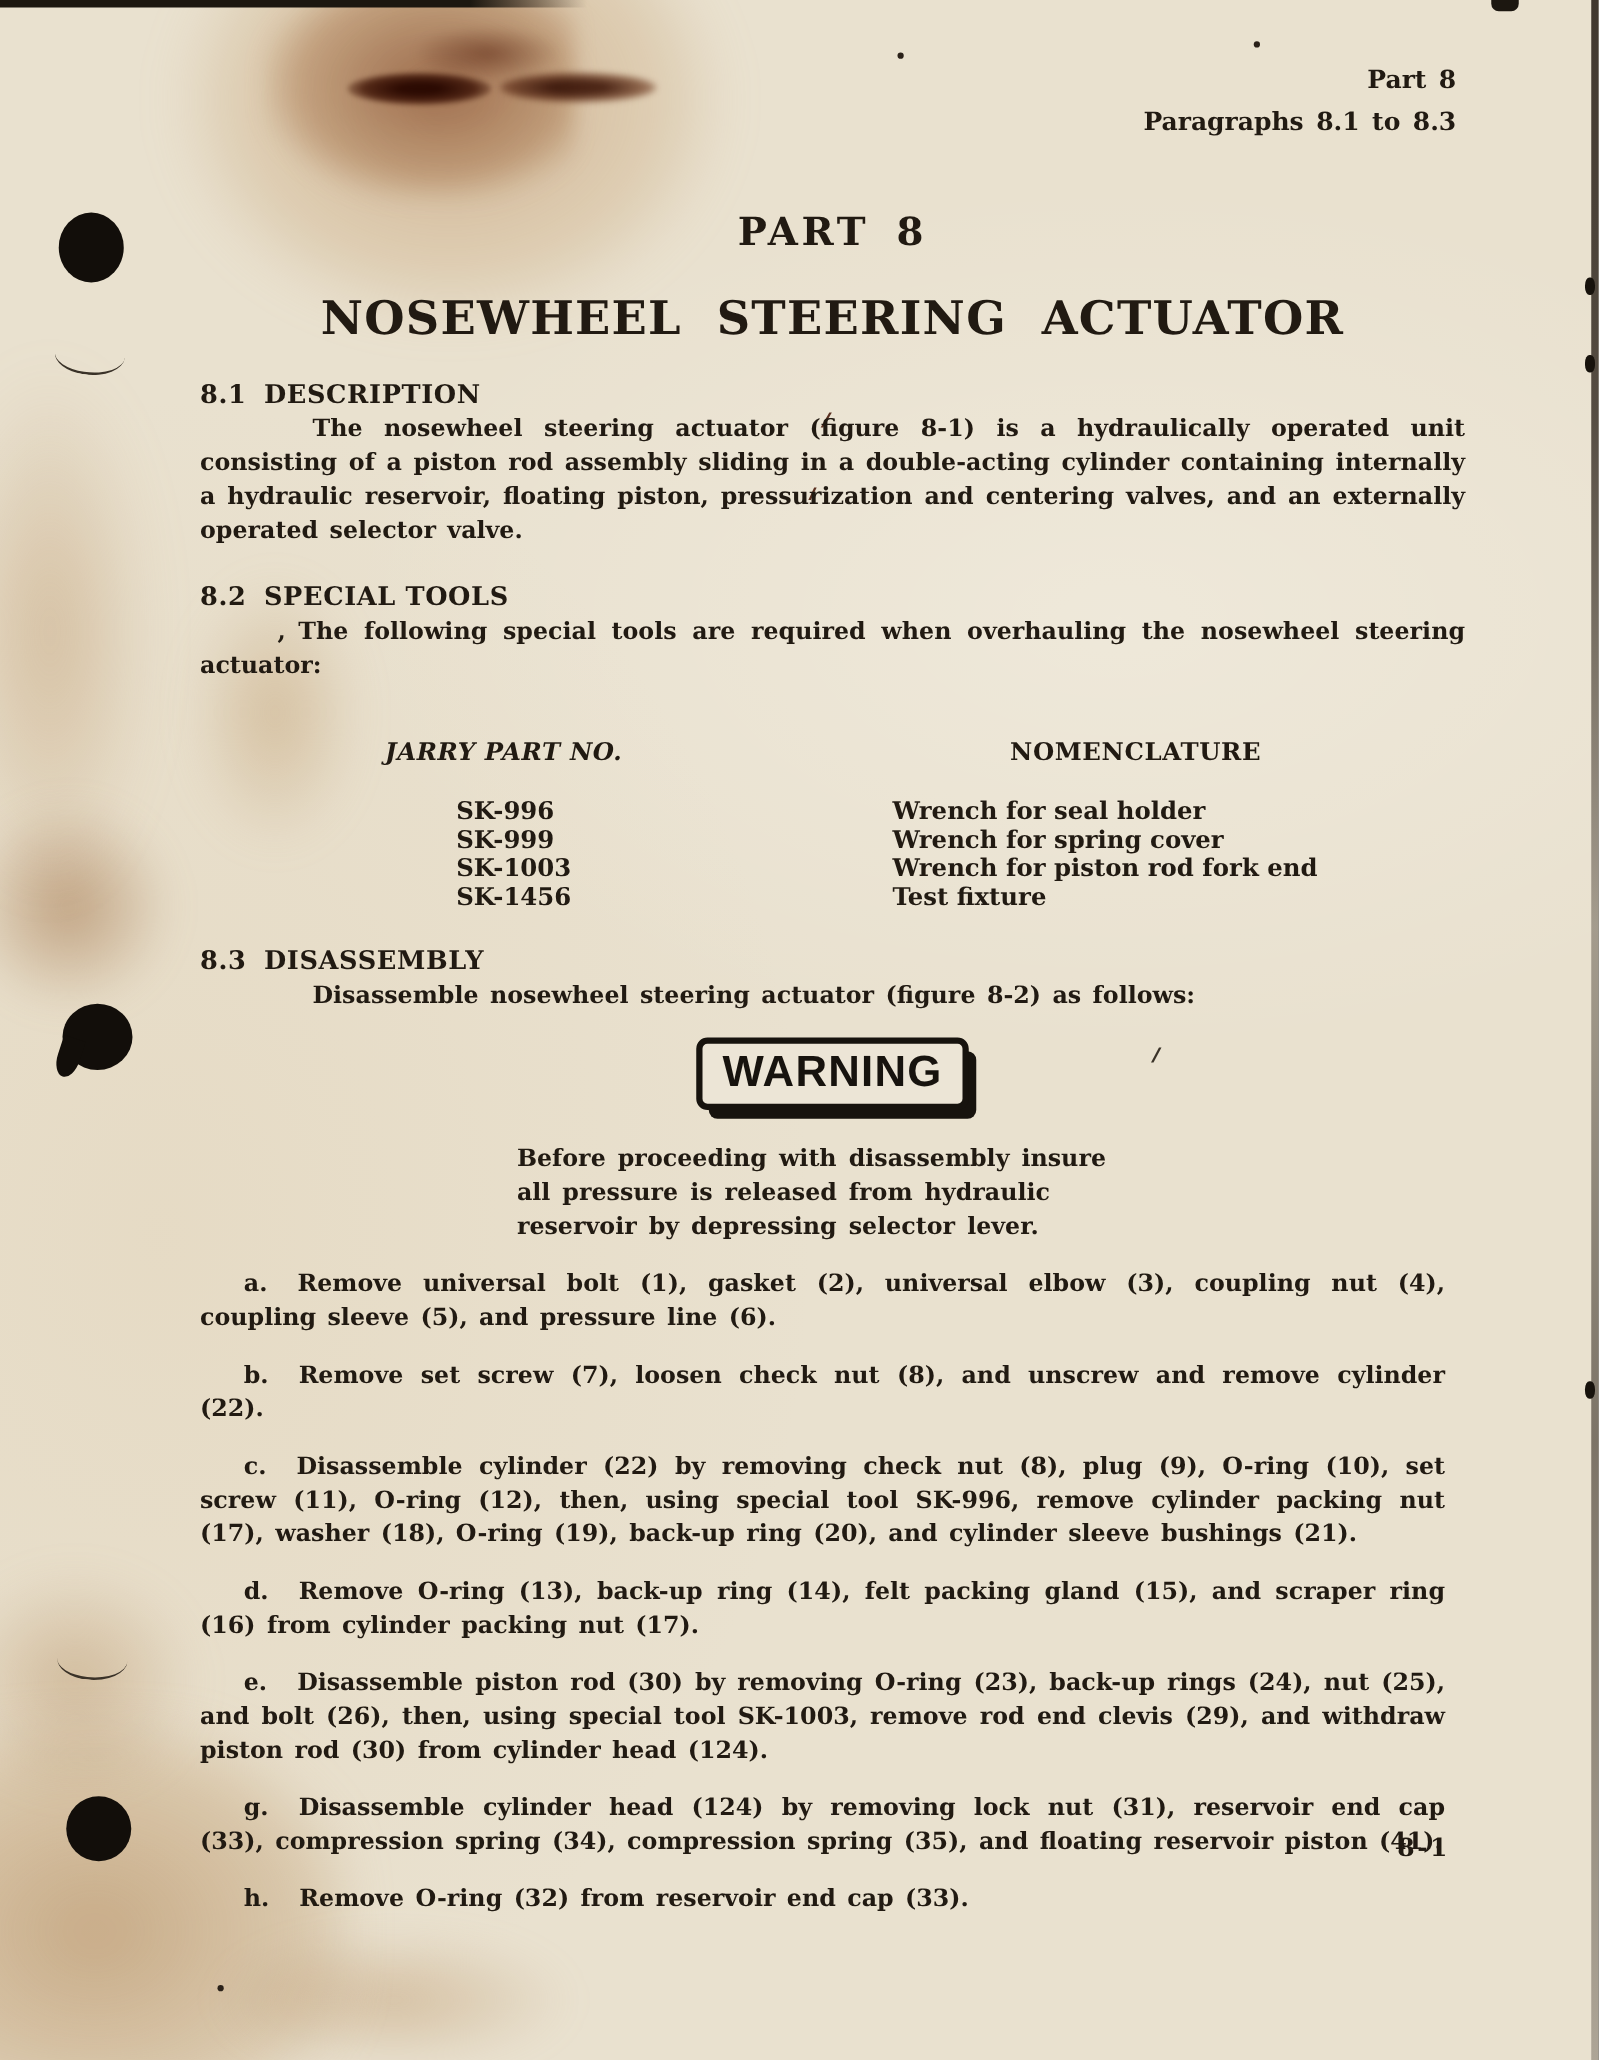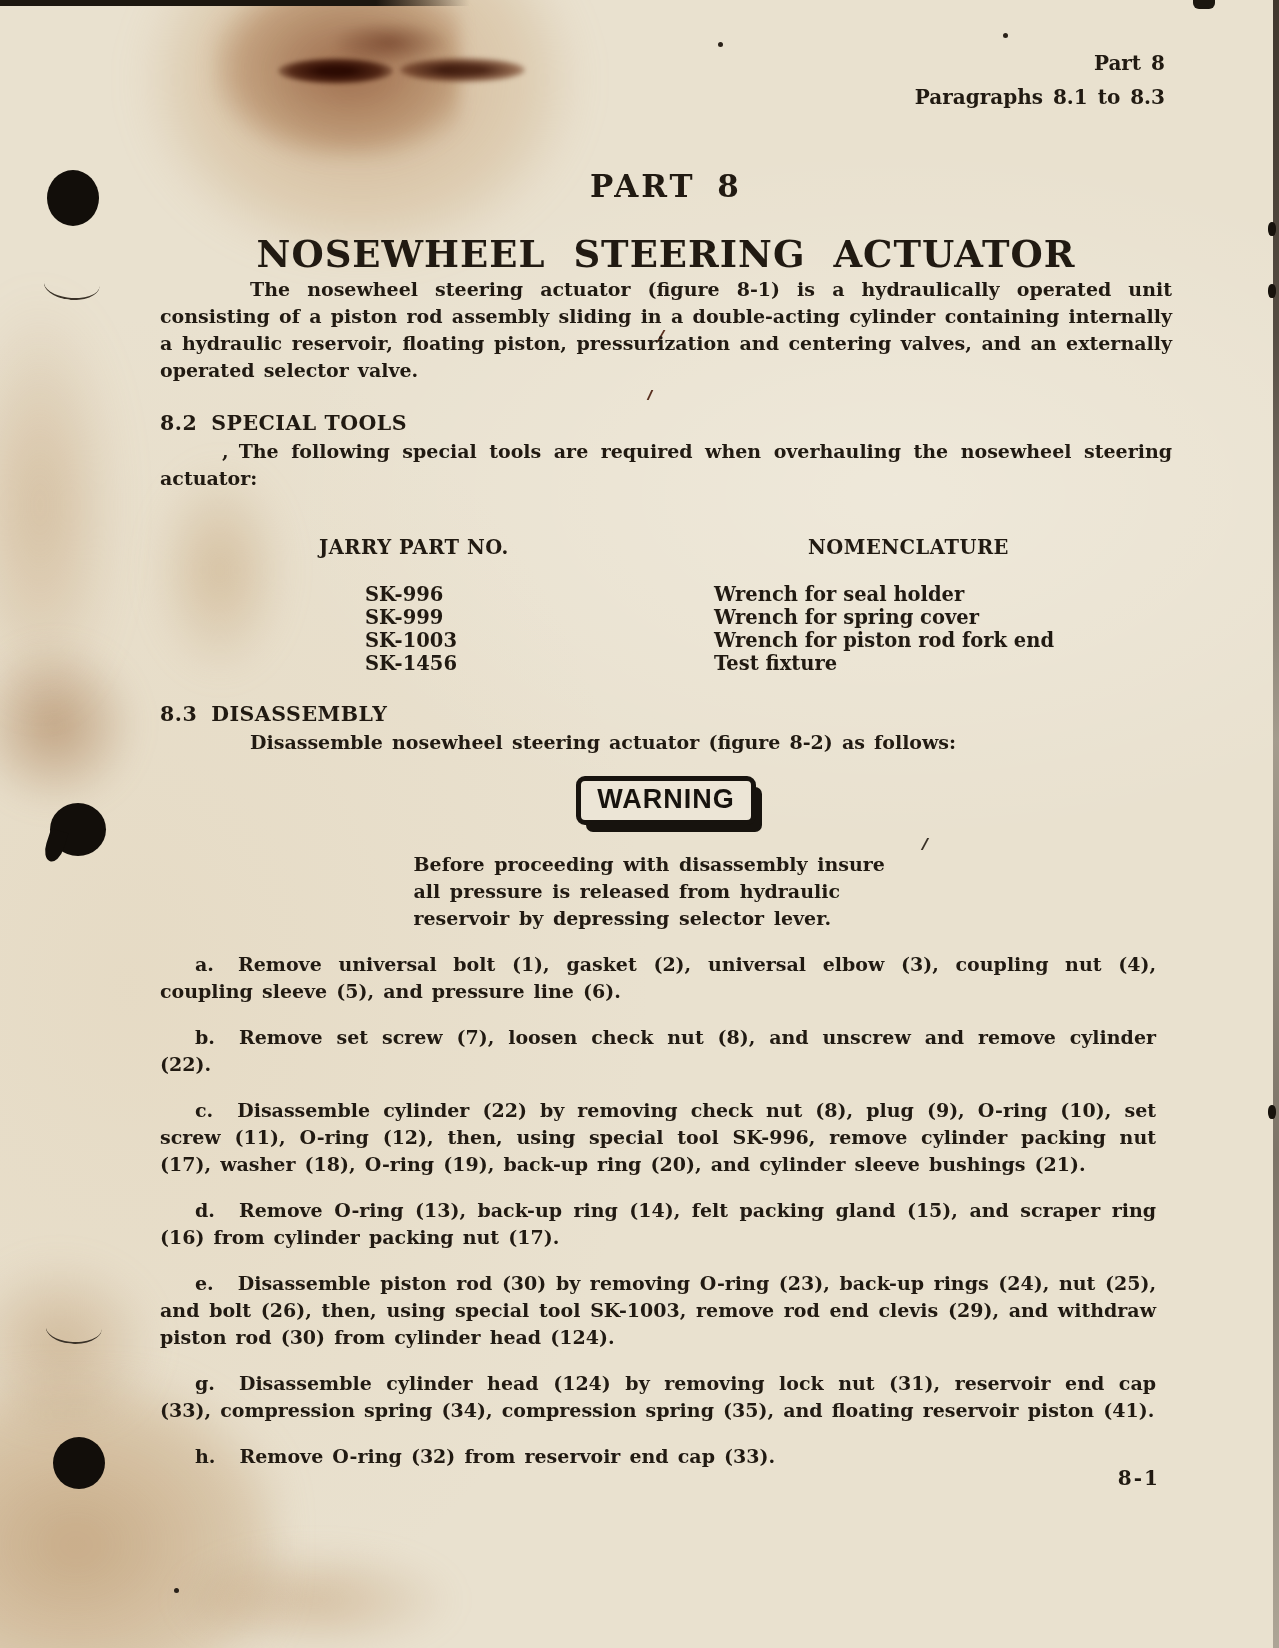--- a/index.html
+++ b/index.html
@@ -45,35 +45,35 @@
     font-weight: bold; font-size: 19px; line-height: 27px;
     text-align: justify; margin: 0; word-spacing: 2.5px;
   }
   .indent-lg { text-indent: 90px; }
   .indent-md { text-indent: 62px; }
   .stray { padding-right: 10px; }
   
   .tools { margin-top: 44px; font-weight: bold; font-size: 19.5px; }
   .t-row { position: relative; height: 23px; }
   .t-head { margin-bottom: 24px; }
-  .t-c1h { position: absolute; left: 159px; letter-spacing: .5px; }
+  .t-c1h { position: absolute; left: 148px; letter-spacing: .5px; font-style: italic; }
   .t-c2h { position: absolute; left: 648px; letter-spacing: .5px; }
   .t-c1 { position: absolute; left: 205px; }
   .t-c2 { position: absolute; left: 554px; }
   
   .warn-wrap { text-align: center; margin-top: 20px; }
   .warning-box {
     display: inline-block;
     border: 5px solid #17130e;
     border-radius: 9px;
     background: #ece5d6;
     padding: 3px 16px 5px 16px;
     box-shadow: 8px 9px 0 -2px #17130e;
     font-family: "Liberation Sans", sans-serif;
-    font-weight: bold; font-size: 27px; letter-spacing: 1px;
+    font-weight: bold; font-size: 35px; letter-spacing: 1px;
     color: #17130e;
   }
   .warn-text {
     width: 505px; margin: 26px auto 0 auto;
     font-weight: bold; font-size: 19px; line-height: 27px;
     text-align: left; word-spacing: 3px;
   }
   
   .step {
     font-weight: bold; font-size: 19px; line-height: 27px;
@@ -170,20 +170,23 @@
   <div class="hdr-right">
     <div>Part 8</div>
     <div>Paragraphs 8.1 to 8.3</div>
   </div>
 
   <div class="content">
 
     <h1 class="part-title">PART 8</h1>
     <h1 class="doc-title">NOSEWHEEL STEERING ACTUATOR</h1>
 
+    <div class="sec-head">
+      <span>8.1</span><span class="sec-word">DESCRIPTION</span>
+    </div>
     <p class="body-par indent-lg">The nosewheel steering actuator (figure 8-1) is a hydraulically operated unit consisting of a piston rod assembly sliding in a double-acting cylinder containing internally a hydraulic reservoir, floating piston, pressurization and centering valves, and an externally operated selector valve.</p>
 
     <div class="sec-head">
       <span>8.2</span><span class="sec-word">SPECIAL TOOLS</span>
     </div>
     <p class="body-par indent-md"><span class="stray">,</span><span>The following special tools are required when overhauling the nosewheel steering actuator:</span></p>
 
     <div class="tools">
       <div class="t-row t-head">
         <span class="t-c1h">JARRY PART NO.</span>

